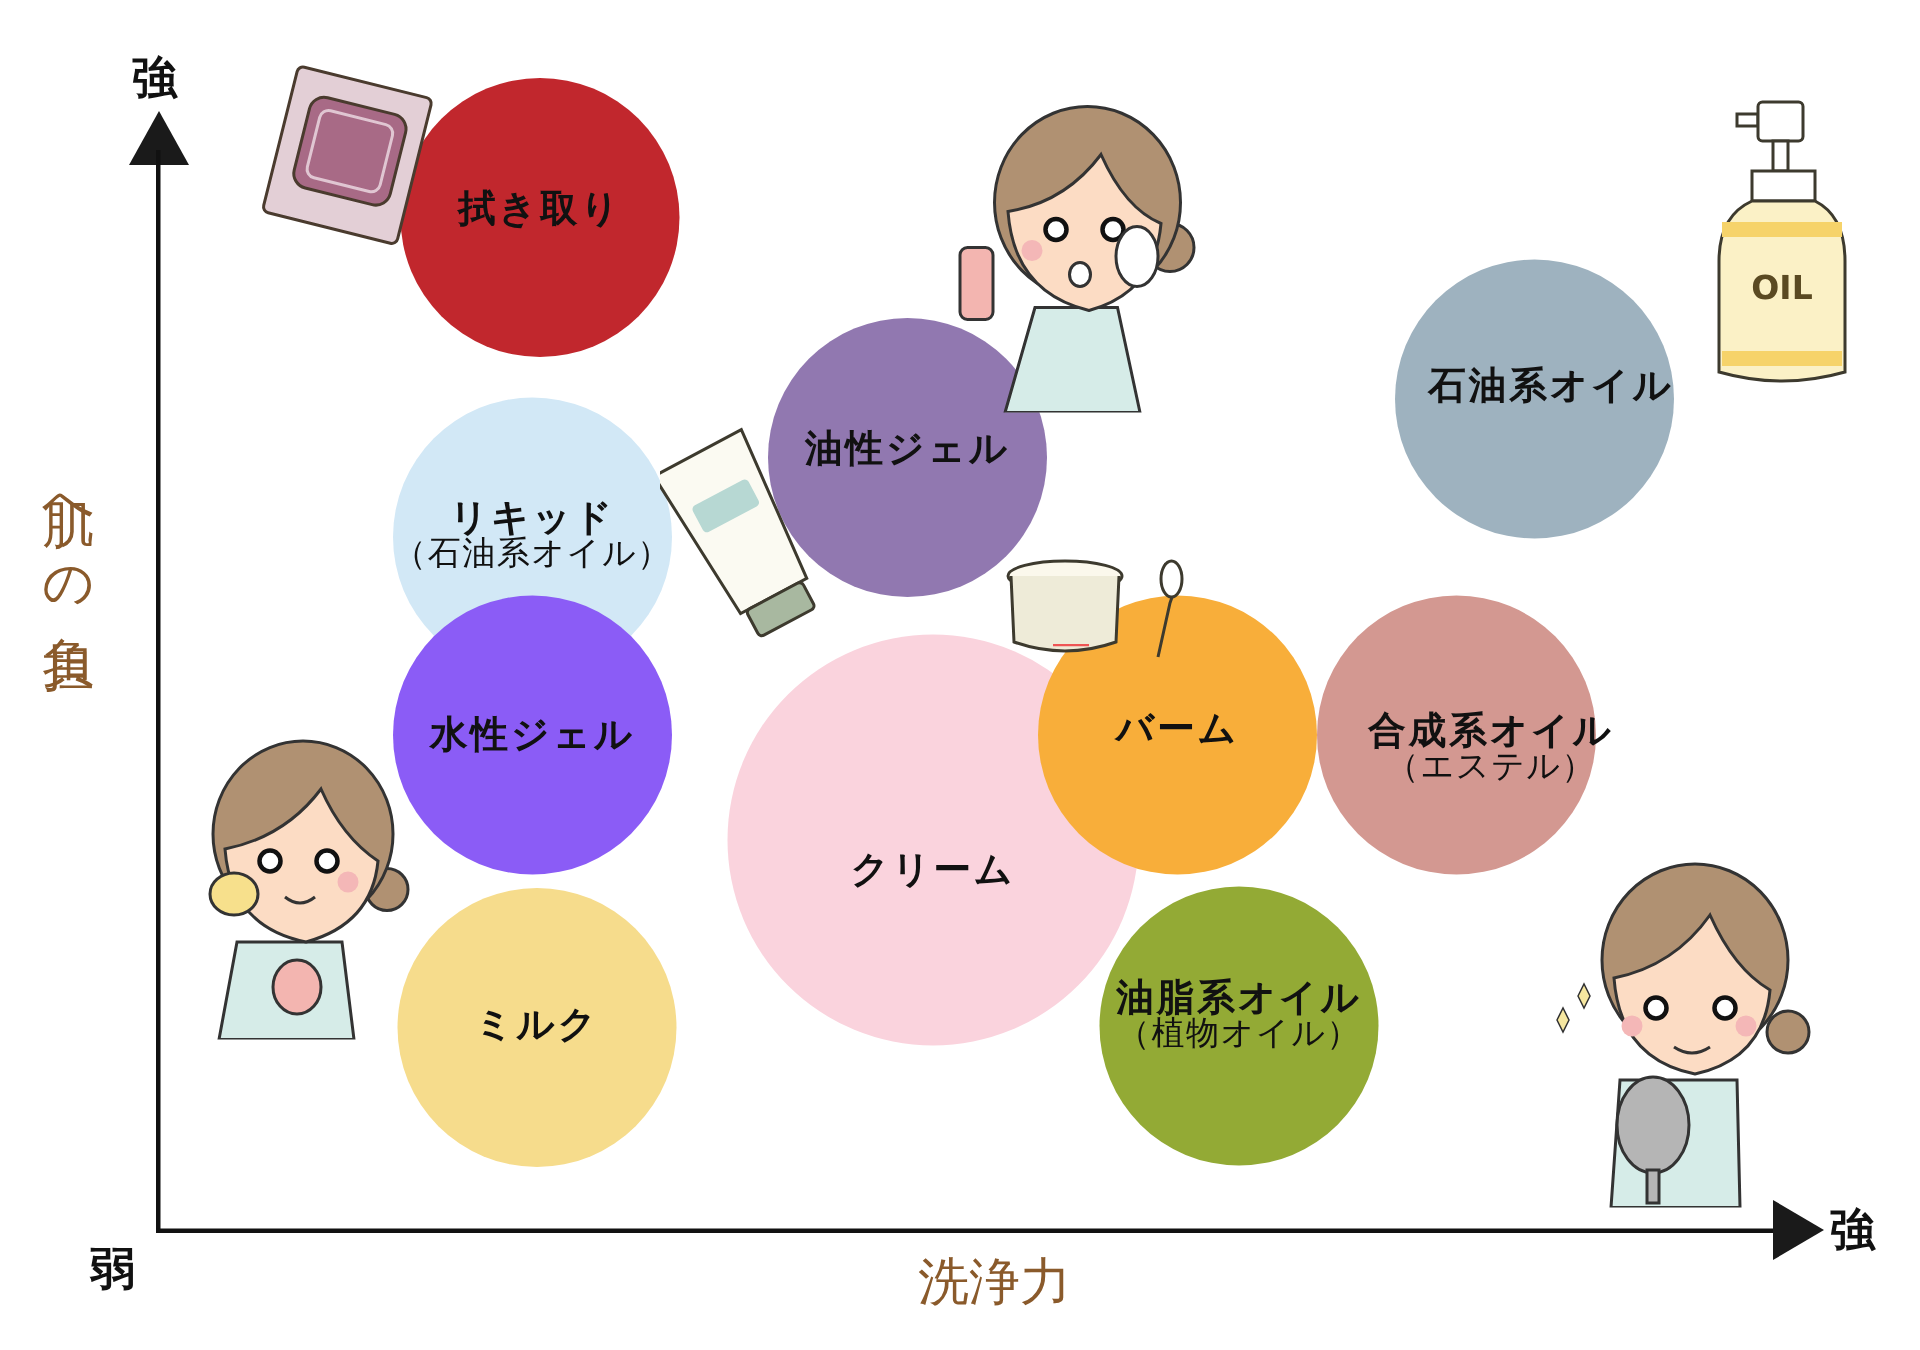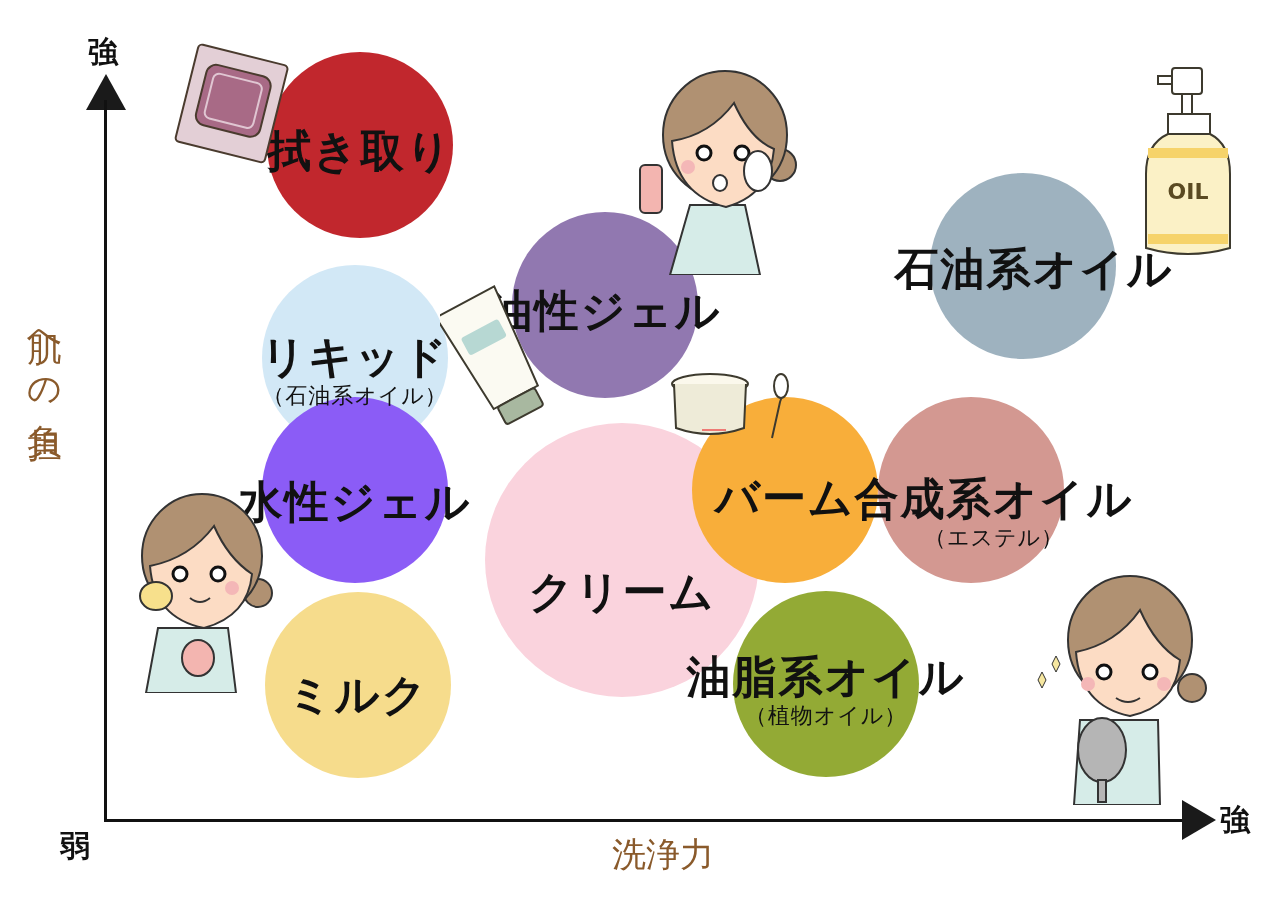--- a/index.html
+++ b/index.html
@@ -11,21 +11,21 @@
               border-left:20px solid transparent; border-right:20px solid transparent; border-bottom:36px solid #1a1a1a; }
   .arrow-right { position:absolute; left:1182px; top:800px; width:0; height:0;
               border-top:20px solid transparent; border-bottom:20px solid transparent; border-left:34px solid #1a1a1a; }
   .axis-end { position:absolute; font-size:30px; font-weight:bold; color:#111; }
   .axis-title { position:absolute; color:#8a5a2b; font-size:34px; }
   .axis-title.vertical { writing-mode:vertical-rl; letter-spacing:4px; left:22px; top:308px; }
   .bubble { position:absolute; border-radius:50%; display:flex; flex-direction:column;
             align-items:center; justify-content:center; }
   .bubble-label { position:absolute; left:50%; transform:translateX(-50%); white-space:nowrap;
                   text-align:center; color:#111; }
-  .bubble-label .main { font-size:44px; font-weight:bold; letter-spacing:2px; display:block; }
+  .bubble-label .main { font-size:25px; font-weight:bold; letter-spacing:2px; display:block; }
   .bubble-label .main.thin { font-weight:bold; }
   .bubble-label .sub { font-size:22px; display:block; line-height:1; margin-top:-2px; letter-spacing:1px; }
   .illust { position:absolute; }
 </style>
 </head>
 <body>
 
 <div class="arrow-up"></div>
 <div class="axis-y-line"></div>
 <div class="axis-x-line"></div>

